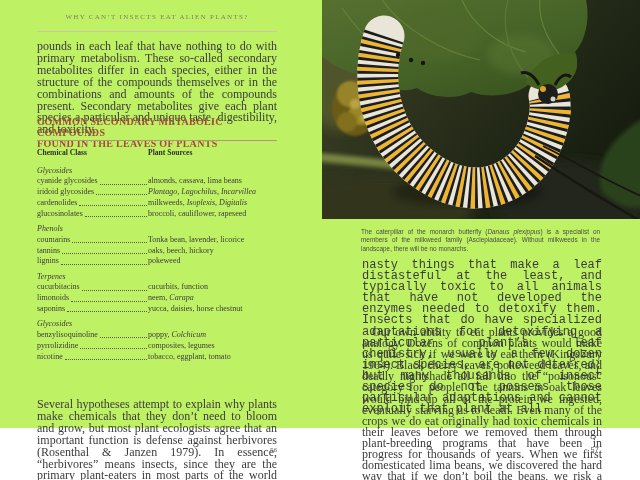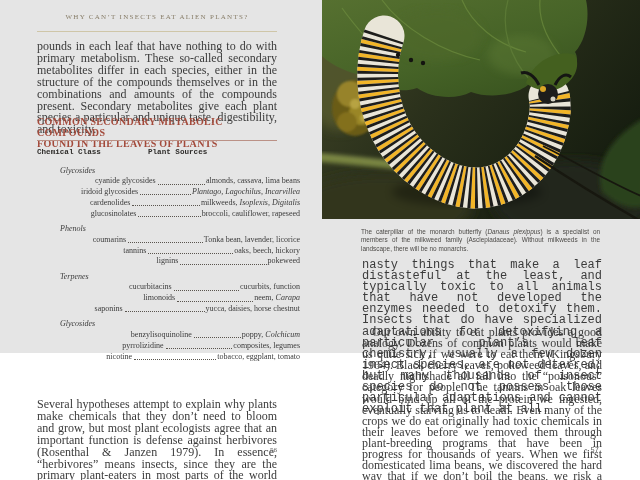--- a/index.html
+++ b/index.html
@@ -1,19 +1,19 @@
 <!DOCTYPE html>
 <html><head>
 <meta charset="utf-8">
 <style>
   * { margin: 0; padding: 0; box-sizing: border-box; }
   html, body { width: 640px; height: 480px; overflow: hidden; background: #ffffff; }
   body { font-family: "Liberation Serif", serif; color: #3a3a3a; position: relative; }
 
-  .page { position: absolute; top: 0; height: 353px; width: 320px; background: #e5e5e5; }
+  .page { position: absolute; top: 0; height: 428px; width: 320px; background: #bef264; }
   #left-page  { left: 0; }
   #right-page { left: 320px; }
 
   
   .running-head {
     position: absolute; top: 13px; left: 37px; width: 240px;
     text-align: center; font-size: 7px; letter-spacing: 1.3px;
     color: #877d68; font-family: "Liberation Serif", serif;
   }
   .running-head-rule {
@@ -30,31 +30,31 @@
     position: absolute; top: 116px; left: 37px; width: 240px;
     font-family: Liberation Serif, serif; font-weight: bold;
     font-size: 10px; line-height: 11px; letter-spacing: 0.3px; color: #a34a3b;
   }
   .table-title-rule {
     position: absolute; top: 140px; left: 37px; width: 240px;
     border-top: 1.5px solid #bb9186;
   }
   .table-cols {
     position: absolute; top: 148px; left: 37px; width: 240px; display: flex;
-    font-family: Liberation Mono, monospace; font-weight: bold;
+    font-family: Liberation Serif, serif; font-weight: bold;
     font-size: 7.6px; color: #2e2c2a;
   }
   .table-cols .c1 { width: 111px; flex: none; }
 
   #compound-table {
     position: absolute; top: 161px; left: 37px; width: 240px;
-    font-size: 8px; color: #3b3b3b; margin-left: 23px;
+    font-size: 8px; color: #3b3b3b;
   }
   .group-label { font-style: italic; margin-top: 4.5px; line-height: 10.8px; }
-  .trow { display: flex; line-height: 10.8px; justify-content: flex-end; }
+  .trow { display: flex; line-height: 10.8px; }
   .tleft { width: 111px; flex: none; display: flex; }
   .term { white-space: nowrap; }
   .leader { flex: 1; border-bottom: 1px dotted #5a554e; margin: 0 1px 2.5px 2px; }
   .sources { white-space: nowrap; }
 
   .page-number {
     position: absolute; top: 446px; font-size: 7px; color: #5a5a5a;
     text-align: right; width: 240px;
   }
   #page-num-left { left: 37px; }

